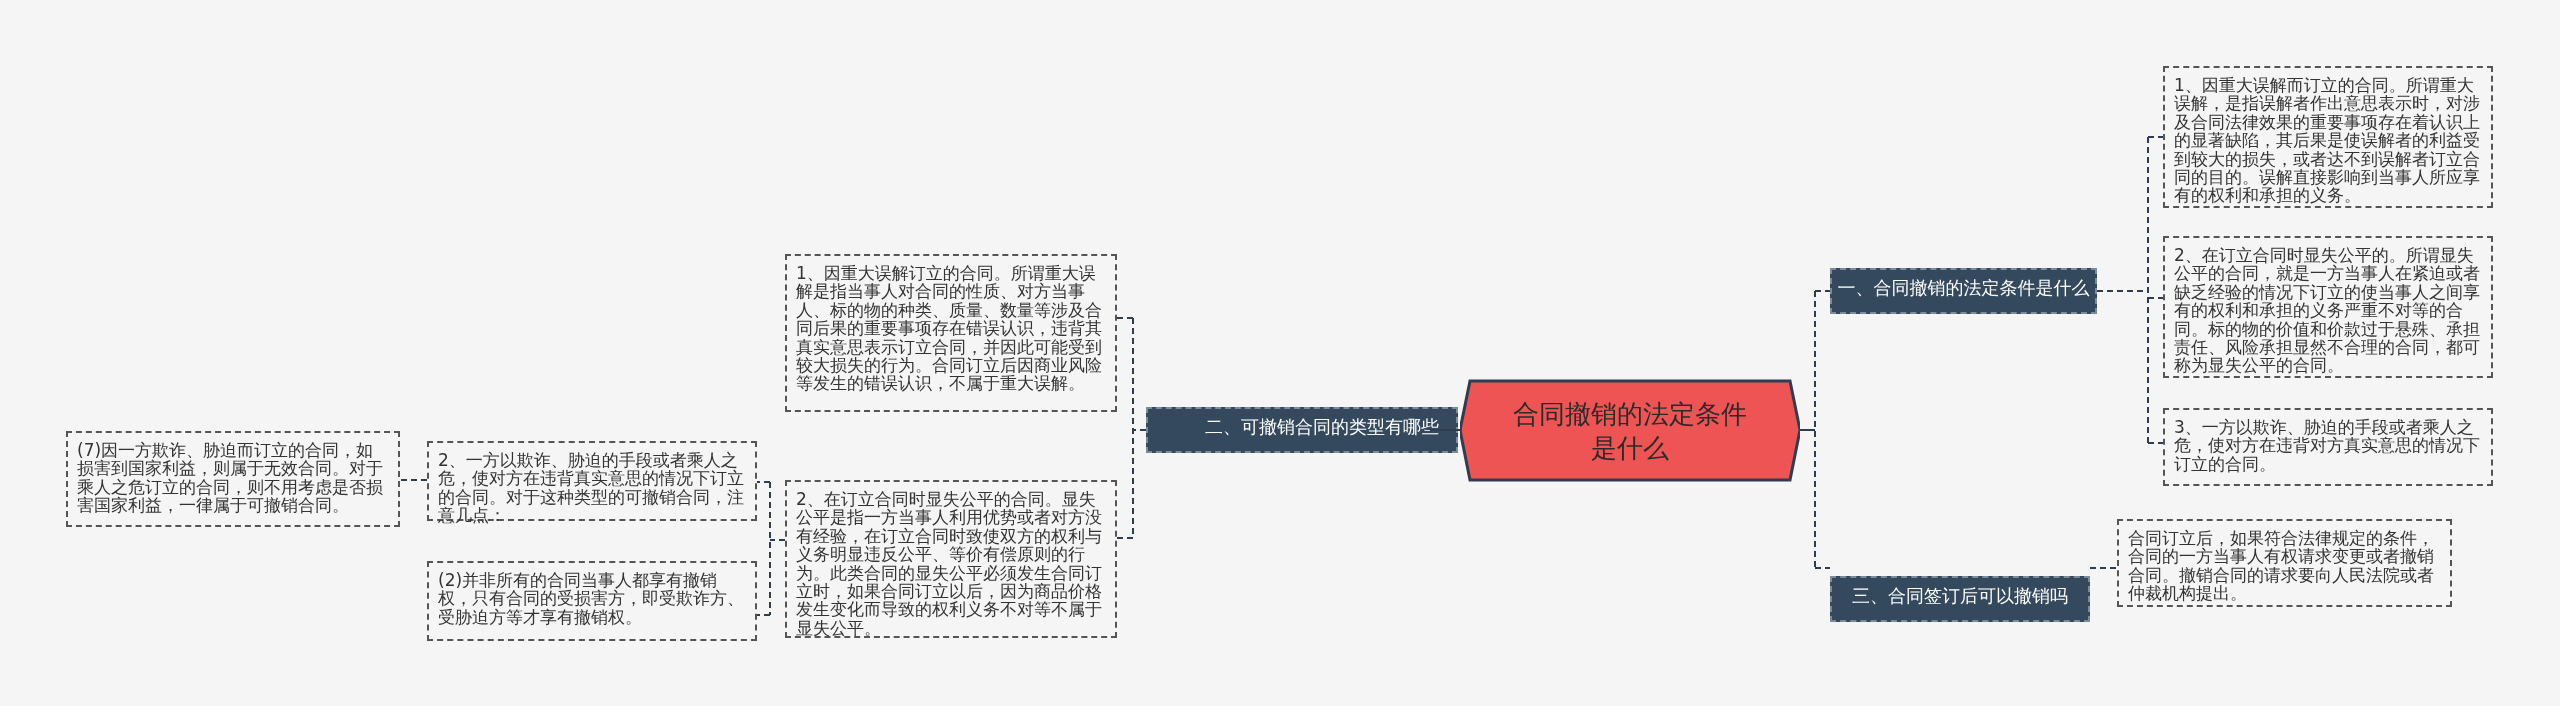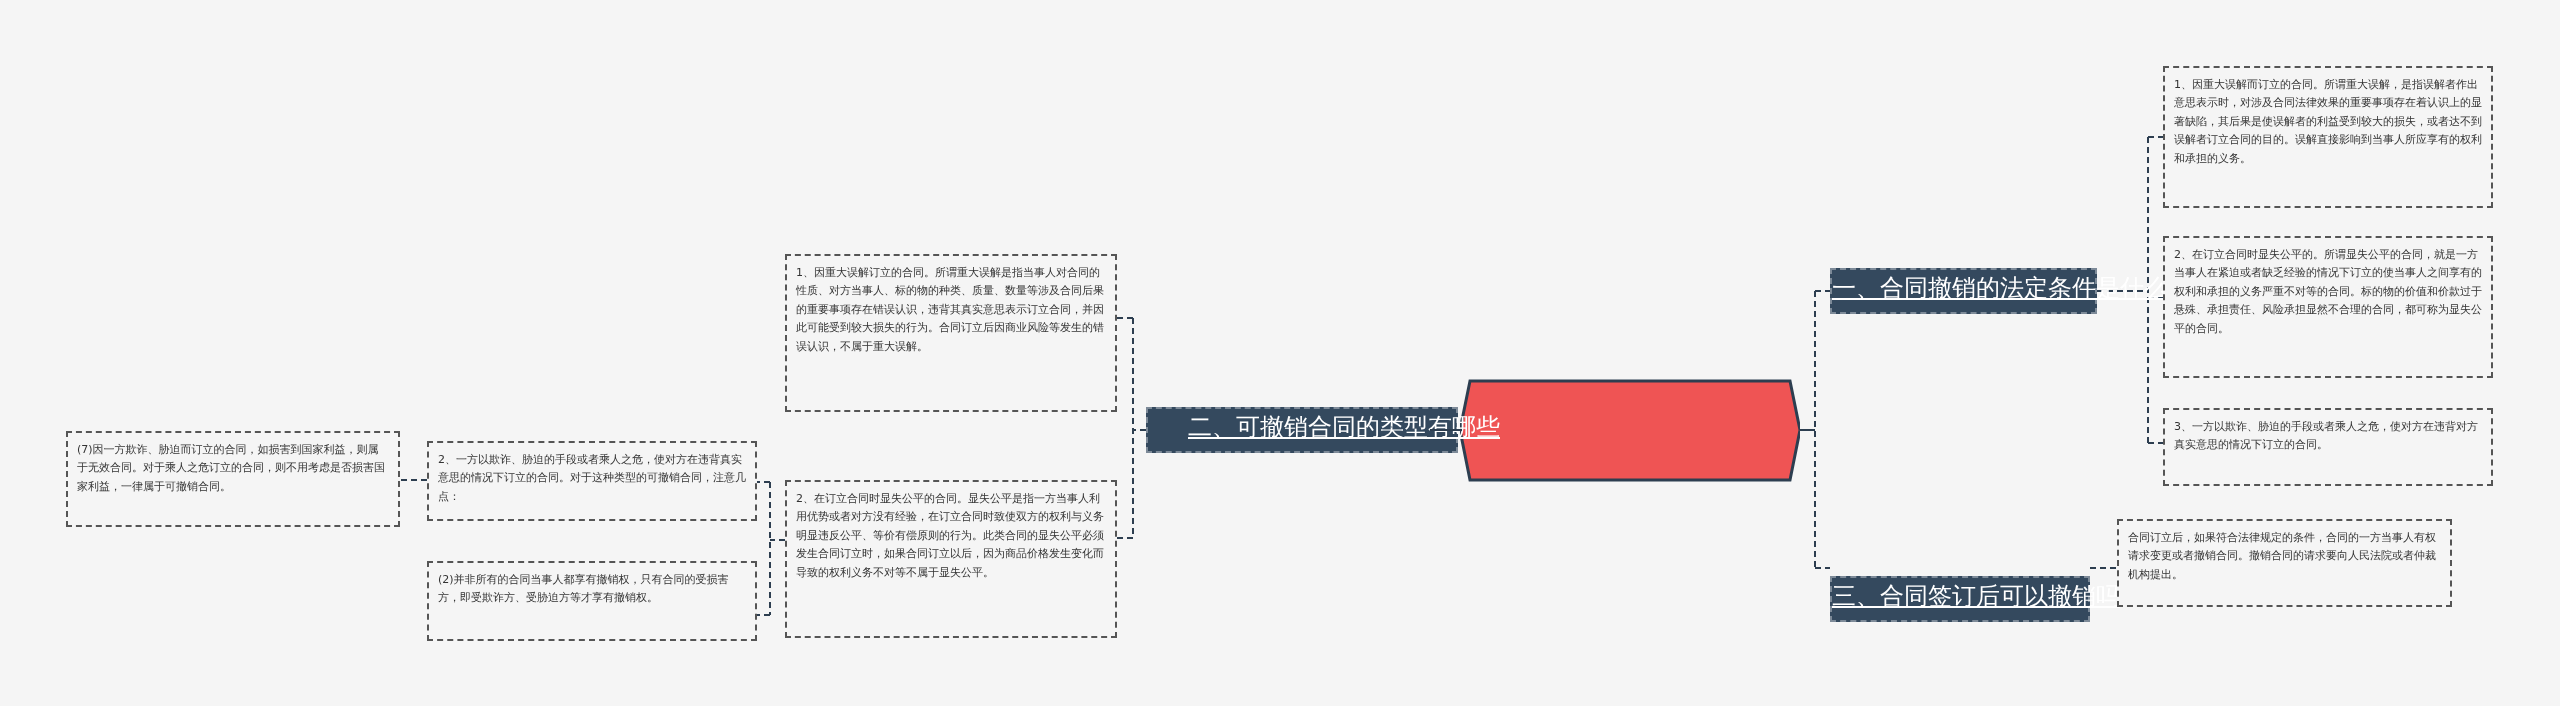--- a/index.html
+++ b/index.html
@@ -13,25 +13,25 @@
       position: absolute; left: 1460px; top: 379px; width: 340px; height: 103px;
       display: flex; align-items: center; justify-content: center; text-align: center;
       color: #2b2b2b; font-size: 26px; line-height: 34px;
       padding: 0 46px; box-sizing: border-box;
     }
     .root svg { position: absolute; left: 0; top: 0; }
     .root span { position: relative; }
     .topic {
       position: absolute; background: #34495e; color: #ffffff;
       border: 2px dashed #7d8a98; box-sizing: border-box;
-      font-size: 24px; line-height: 36px; text-align: center; white-space: nowrap; text-decoration: underline;
+      font-size: 18px; line-height: 36px; text-align: center; white-space: nowrap;
     }
     .leaf {
       position: absolute; border: 2px dashed #555; box-sizing: border-box;
-      color: #333; font-size: 11px; line-height: 18.4px; padding: 8px 9px;
+      color: #333; font-size: 17px; line-height: 18.4px; padding: 8px 9px;
       background: #f5f5f5; word-break: break-all;
     }
   </style>
 </head>
 <body>
 
 <svg id="connectors" width="2560" height="706">
   <g fill="none" stroke="#2d3e50" stroke-width="2">
 
     <line x1="1800" y1="430" x2="1815" y2="430"></line>
@@ -63,20 +63,21 @@
     <path d="M770 615 L757 615"></path>
 
     <path d="M427 480 L400 480"></path>
   </g>
 </svg>
 
 <div class="root">
   <svg width="340" height="103">
     <polygon points="10,2 330,2 340,51 330,101 10,101 0,51" fill="#ef5454" stroke="#2d3e50" stroke-width="3"></polygon>
   </svg>
+  <span>合同撤销的法定条件是什么</span>
 </div>
 
 <div class="topic" style="left:1830px; top:268px; width:267px; height:46px;">
   <span>一、合同撤销的法定条件是什么</span>
 </div>
 <div class="topic" style="left:1830px; top:576px; width:260px; height:46px;">
   <span>三、合同签订后可以撤销吗</span>
 </div>
 
 <div class="leaf" style="left:2163px; top:66px; width:330px; height:142px;">

